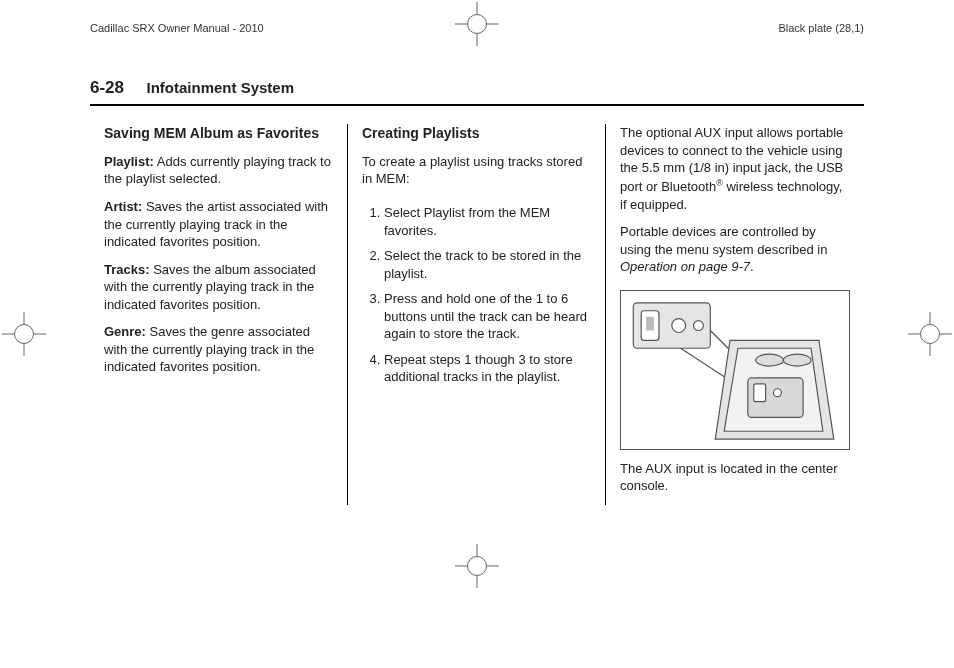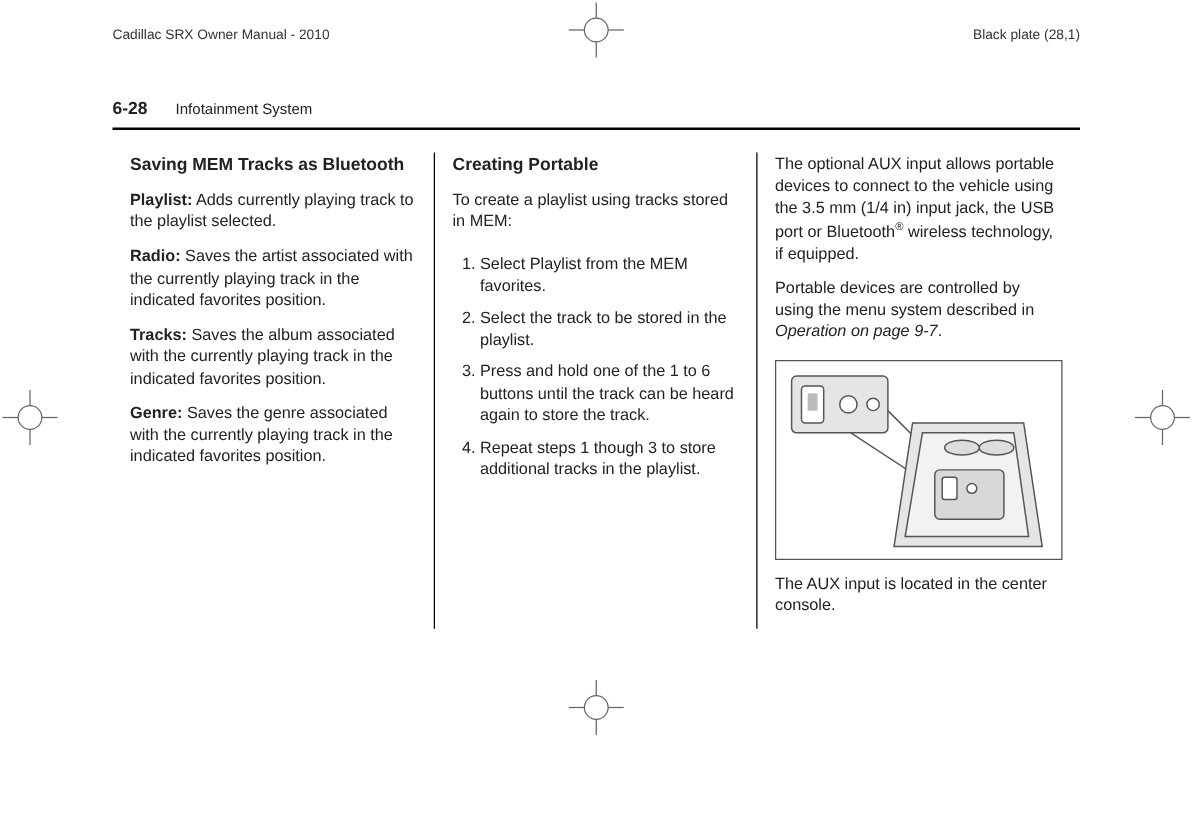--- a/index.html
+++ b/index.html
@@ -18,22 +18,22 @@
 
   
   .hdrline { position: absolute; top: 22px; left: 90px; right: 90px; height: 22px; font-size: 11px; color: #333; }
   .hdrline .l { position: absolute; left: 0;  top: 0; }
   .hdrline .r { position: absolute; right: 0; top: 0; }
 
   
   .frame { position: absolute; left: 90px; right: 90px; top: 78px; bottom: 48px; }
 
   .pagehead { border-bottom: 2px solid #000; padding-bottom: 6px; margin-bottom: 18px; }
-  .pagehead .pn  { font-weight: bold; font-size: 14px; margin-right: 18px; }
-  .pagehead .sec { font-weight: normal; font-size: 12px; margin-top: 41px; }
+  .pagehead .pn  { font-weight: bold; font-size: 17px; margin-right: 18px; }
+  .pagehead .sec { font-weight: bold; font-size: 15px; margin-top: 41px; }
 
   .cols { display: flex; gap: 0; }
   .col  { flex: 1 1 0; padding: 0 14px; font-size: 13px; line-height: 1.35; }
   .col + .col { border-left: 1px solid #000; }
   .col p { margin-bottom: 10px; }
   .h3 { font-weight: bold; font-size: 14px; margin-bottom: 8px; }
   .h2 { font-weight: bold; font-size: 17px; margin-bottom: 8px; line-height: 1.25; }
   .b  { font-weight: bold; }
   .i  { font-style: italic; }
   ol.steps { list-style: decimal; margin-left: 22px; margin-top: 16px; }
@@ -78,54 +78,54 @@
   <div class="frame">
 
     <div class="pagehead">
       <span class="pn">6-28</span>
       <span class="sec">Infotainment System</span>
     </div>
 
     <div class="cols">
 
       <div class="col">
-        <p class="h3">Saving MEM Tracks as Bluetooth</p>
+        <p class="h3">Saving MEM Album as Favorites</p>
 
         <p>
           <span class="b">Playlist:</span>
           <span>Adds currently playing track to the playlist selected.</span>
         </p>
         <p>
-          <span class="b">Radio:</span>
+          <span class="b">Artist:</span>
           <span>Saves the artist associated with the currently playing track in the indicated favorites position.</span>
         </p>
         <p>
           <span class="b">Tracks:</span>
           <span>Saves the album associated with the currently playing track in the indicated favorites position.</span>
         </p>
         <p>
           <span class="b">Genre:</span>
           <span>Saves the genre associated with the currently playing track in the indicated favorites position.</span>
         </p>
       </div>
 
       <div class="col">
-        <p class="h3">Creating Portable</p>
+        <p class="h3">Creating Playlists</p>
         <p>To create a playlist using tracks stored in MEM:</p>
         <ol class="steps">
           <li>Select Playlist from the MEM favorites.</li>
           <li>Select the track to be stored in the playlist.</li>
           <li>Press and hold one of the 1 to 6 buttons until the track can be heard again to store the track.</li>
           <li>Repeat steps 1 though 3 to store additional tracks in the playlist.</li>
         </ol>
       </div>
 
       <div class="col">
         <p>
-          <span>The optional AUX input allows portable devices to connect to the vehicle using the 3.5 mm (1/4 in) input jack, the USB port or Bluetooth</span><sup>®</sup><span> wireless technology, if equipped.</span>
+          <span>The optional AUX input allows portable devices to connect to the vehicle using the 5.5 mm (1/8 in) input jack, the USB port or Bluetooth</span><sup>®</sup><span> wireless technology, if equipped.</span>
         </p>
         <p>
           <span>Portable devices are controlled by using the menu system described in </span><span class="i">Operation on page 9-7</span><span>.</span>
         </p>
 
         <div class="illus">
           <svg viewBox="0 0 230 160">
             <g fill="#e5e5e5" stroke="#555" stroke-width="1.2">
 
               <rect x="12" y="12" width="78" height="46" rx="4"></rect>

